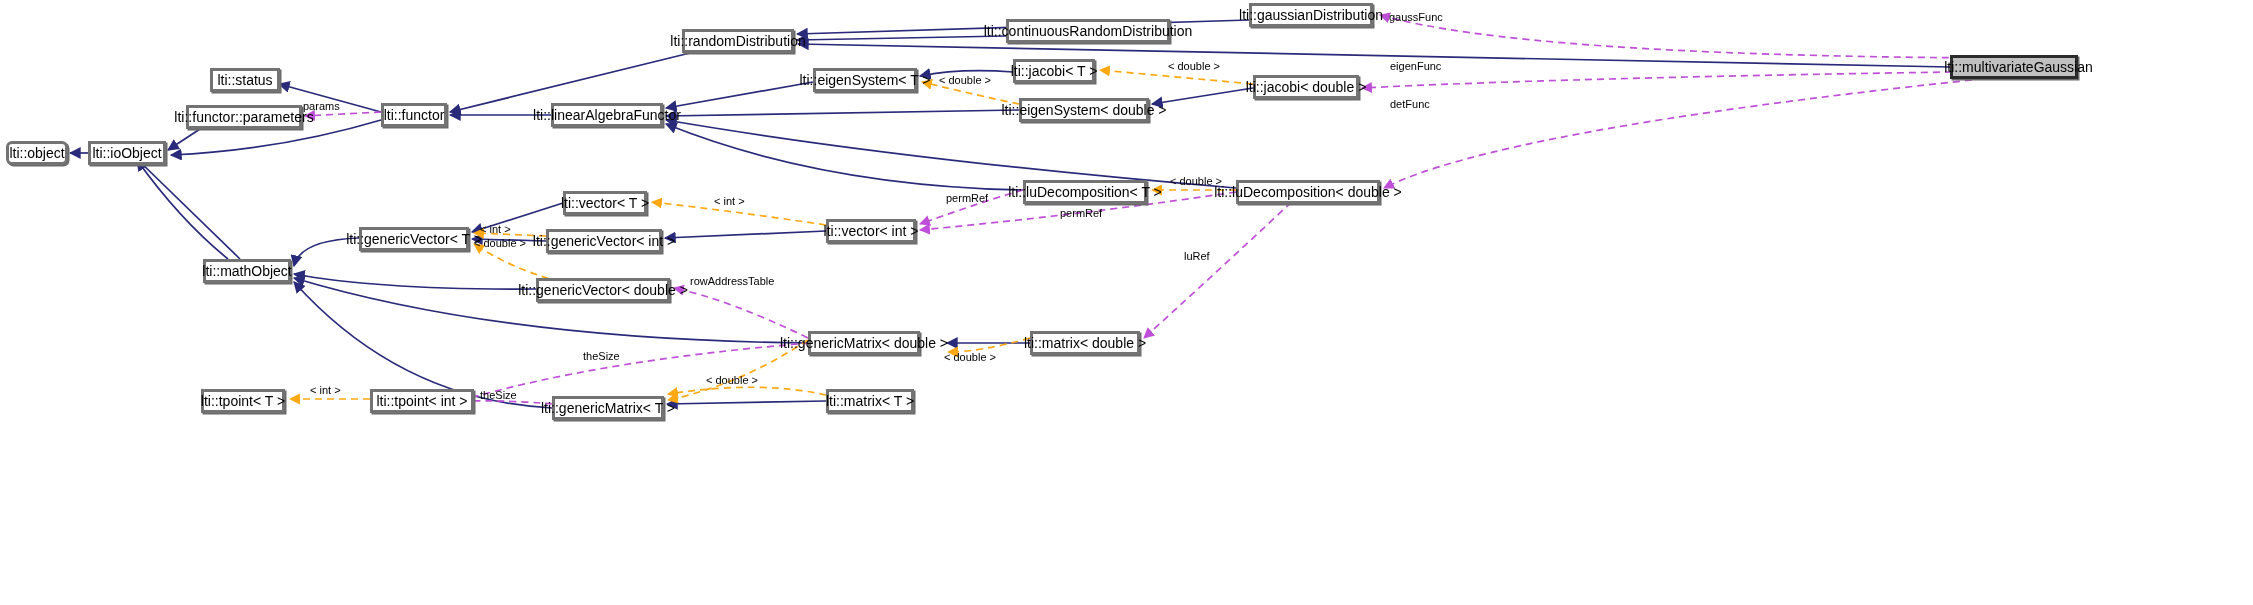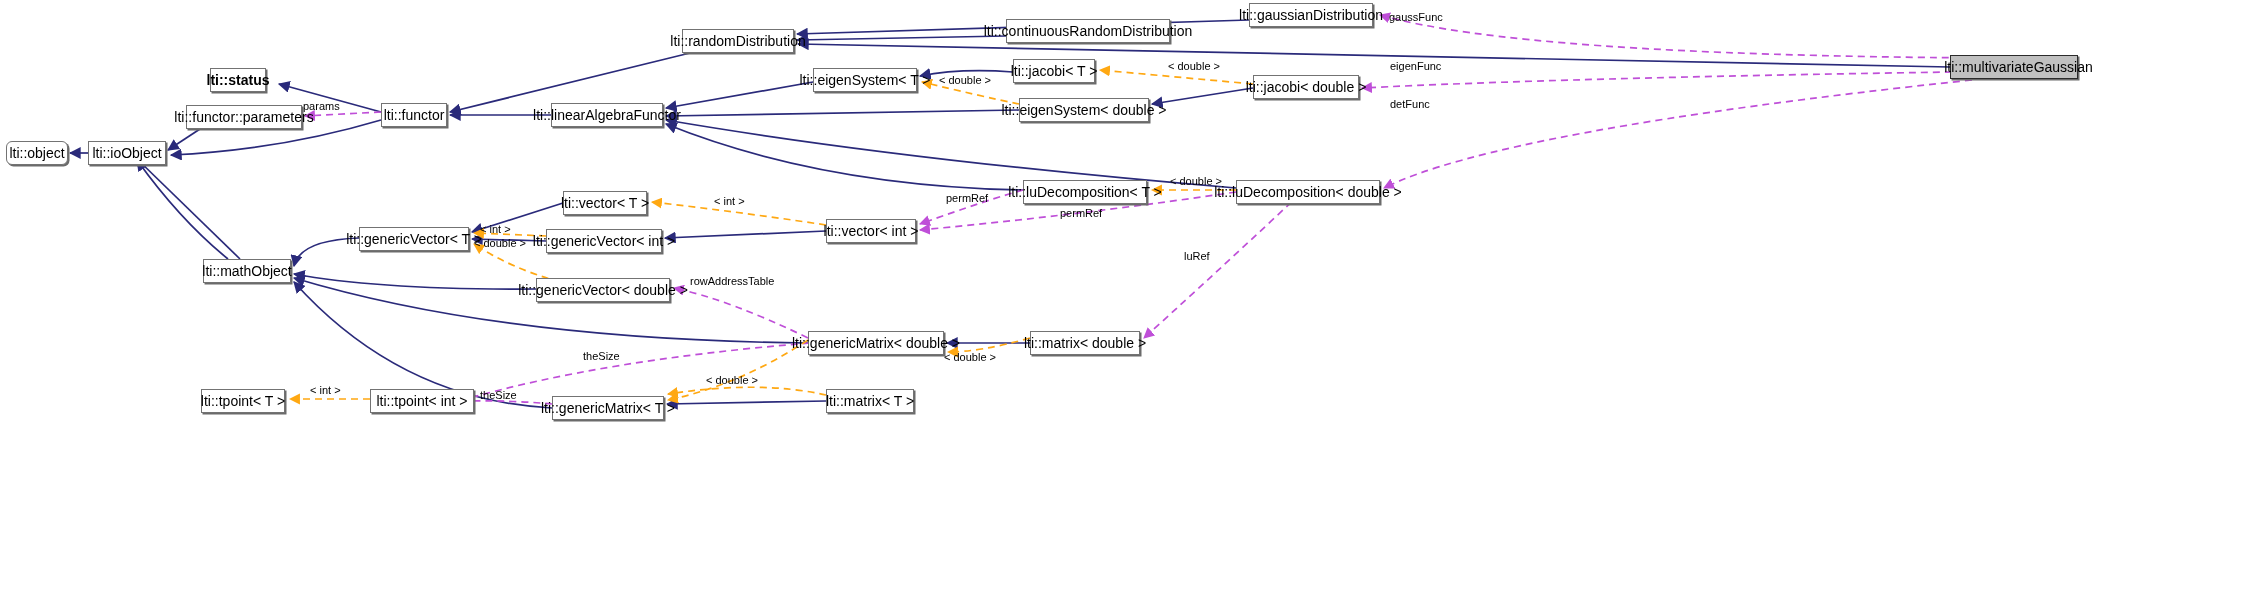--- a/index.html
+++ b/index.html
@@ -19,21 +19,21 @@
     position: absolute;
     left: 0;
     top: 0;
     width: 2253px;
     height: 605px;
     pointer-events: none;
   }
   .node {
     position: absolute;
     box-sizing: border-box;
-    border: 1px solid #737373;
+    border: 3px solid #737373;
     background: #ffffff;
     color: #000000;
     font-size: 14px;
     line-height: 1;
     white-space: nowrap;
     display: flex;
     align-items: center;
     justify-content: center;
     box-shadow: 1.5px 1.5px 0 0 #6b6b6b;
     padding: 0 7px;
@@ -123,41 +123,41 @@
       <path d="M 560 282 Q 510 268 474 244"></path>
       <path d="M 1030 338 Q 980 352 948 352"></path>
       <path d="M 808 340 Q 740 385 668 400"></path>
       <path d="M 826 395 Q 760 380 668 394"></path>
       <path d="M 370 399 L 290 399"></path>
     </g>
   </svg>
 
   <div class="node" style="left: 6px; top: 141px; width: 62px; border-radius: 6px;">lti::object</div>
   <div class="node" style="left: 88px; top: 141px; width: 78px;">lti::ioObject</div>
-  <div class="node" style="left: 210px; top: 68px; width: 56px; font-weight: bold;">lti::status</div>
+  <div class="node" style="left: 210px; top: 68px; width: 70px;">lti::status</div>
   <div class="node" style="left: 186px; top: 105px; width: 116px;">lti::functor::parameters</div>
   <div class="node" style="left: 381px; top: 103px; width: 66px;">lti::functor</div>
   <div class="node" style="left: 682px; top: 29px; width: 112px;">lti::randomDistribution</div>
   <div class="node" style="left: 1006px; top: 19px; width: 164px;">lti::continuousRandomDistribution</div>
   <div class="node" style="left: 1249px; top: 3px; width: 124px;">lti::gaussianDistribution</div>
   <div class="node highlight" style="left: 1950px; top: 55px; width: 128px;">lti::multivariateGaussian</div>
   <div class="node" style="left: 551px; top: 103px; width: 112px;">lti::linearAlgebraFunctor</div>
   <div class="node" style="left: 813px; top: 68px; width: 104px;">lti::eigenSystem&lt; T &gt;</div>
   <div class="node" style="left: 1019px; top: 98px; width: 130px;">lti::eigenSystem&lt; double &gt;</div>
   <div class="node" style="left: 1013px; top: 59px; width: 82px;">lti::jacobi&lt; T &gt;</div>
   <div class="node" style="left: 1253px; top: 75px; width: 106px;">lti::jacobi&lt; double &gt;</div>
   <div class="node" style="left: 1023px; top: 180px; width: 124px;">lti::luDecomposition&lt; T &gt;</div>
   <div class="node" style="left: 1236px; top: 180px; width: 144px;">lti::luDecomposition&lt; double &gt;</div>
   <div class="node" style="left: 203px; top: 259px; width: 88px;">lti::mathObject</div>
   <div class="node" style="left: 563px; top: 191px; width: 84px;">lti::vector&lt; T &gt;</div>
   <div class="node" style="left: 826px; top: 219px; width: 90px;">lti::vector&lt; int &gt;</div>
   <div class="node" style="left: 359px; top: 227px; width: 110px;">lti::genericVector&lt; T &gt;</div>
   <div class="node" style="left: 546px; top: 229px; width: 116px;">lti::genericVector&lt; int &gt;</div>
   <div class="node" style="left: 536px; top: 278px; width: 134px;">lti::genericVector&lt; double &gt;</div>
-  <div class="node" style="left: 808px; top: 331px; width: 136px;">lti::genericMatrix&lt; double &gt;</div>
+  <div class="node" style="left: 808px; top: 331px; width: 112px;">lti::genericMatrix&lt; double &gt;</div>
   <div class="node" style="left: 1030px; top: 331px; width: 110px;">lti::matrix&lt; double &gt;</div>
   <div class="node" style="left: 552px; top: 396px; width: 112px;">lti::genericMatrix&lt; T &gt;</div>
   <div class="node" style="left: 826px; top: 389px; width: 88px;">lti::matrix&lt; T &gt;</div>
   <div class="node" style="left: 201px; top: 389px; width: 84px;">lti::tpoint&lt; T &gt;</div>
   <div class="node" style="left: 370px; top: 389px; width: 104px;">lti::tpoint&lt; int &gt;</div>
 
   <div class="edge-label" style="left: 303px; top: 101px;">params</div>
   <div class="edge-label" style="left: 1389px; top: 12px;">gaussFunc</div>
   <div class="edge-label" style="left: 1390px; top: 61px;">eigenFunc</div>
   <div class="edge-label" style="left: 1390px; top: 99px;">detFunc</div>

